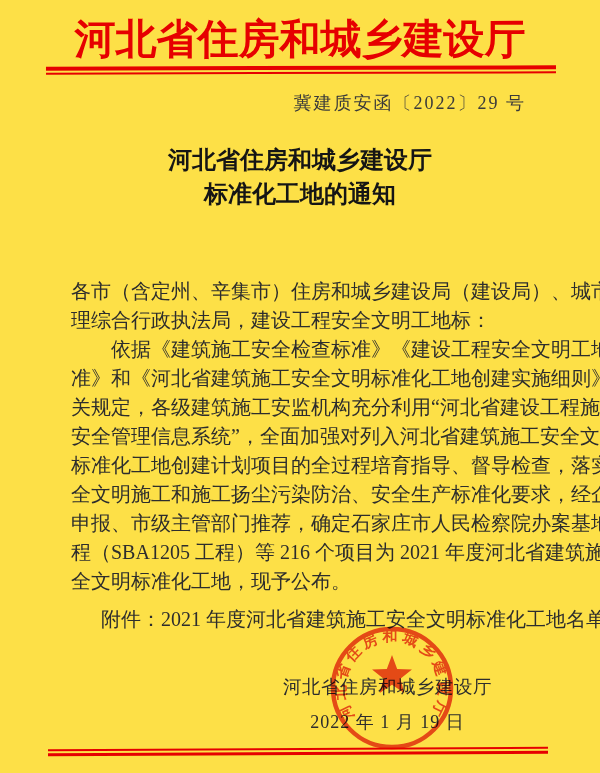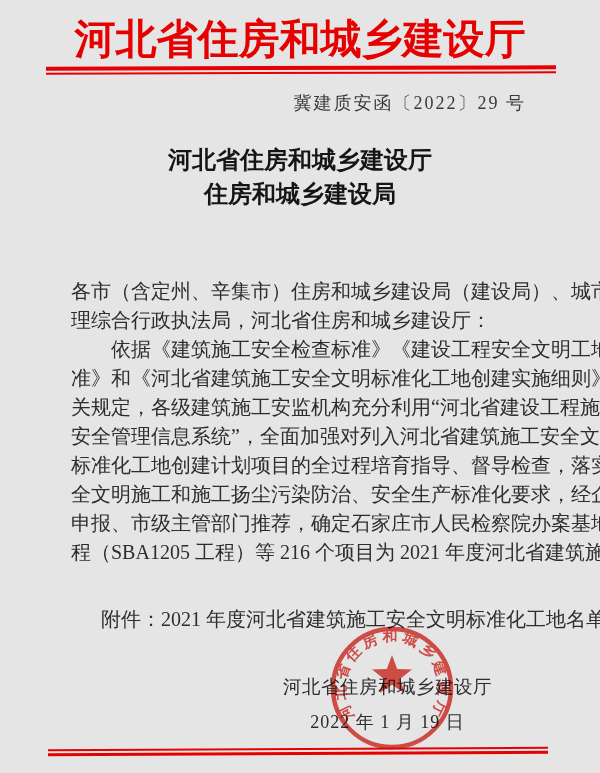--- a/index.html
+++ b/index.html
@@ -3,21 +3,21 @@
 <meta charset="utf-8">
 <style>
   html, body { margin: 0; padding: 0; }
   body {
     width: 600px; height: 773px;
     background: #ffffff;
     font-family: "Liberation Serif", "DejaVu Serif", serif;
     position: relative;
     overflow: hidden;
   }
-  .page { position: absolute; inset: 0; background: #e5e5e5; }
+  .page { position: absolute; inset: 0; background: #fde047; }
 
   .letterhead {
     position: absolute; top: 12px; left: 0; width: 100%;
     text-align: center;
     color: #e60000;
     font-size: 41px; font-weight: 900;
     white-space: nowrap;
     letter-spacing: 0px;
   }
 
@@ -86,34 +86,35 @@
 
   <div class="rule-top">
     <div class="line-thick"></div>
     <div class="line-thin"></div>
   </div>
 
   <div class="doc-number">冀建质安函〔2022〕29 号</div>
 
   <div class="notice-title">
     <div>河北省住房和城乡建设厅</div>
-    <div>住房和城乡建设局</div>
+    <div>标准化工地的通知</div>
   </div>
 
   <div class="body-text">
       <div class="body-line">各市（含定州、辛集市）住房和城乡建设局（建设局）、城市管</div>
-      <div class="body-line">理综合行政执法局，河北省住房和城乡建设厅：</div>
+      <div class="body-line">理综合行政执法局，建设工程安全文明工地标：</div>
       <div class="body-line">　　依据《建筑施工安全检查标准》《建设工程安全文明工地标</div>
       <div class="body-line">准》和《河北省建筑施工安全文明标准化工地创建实施细则》有</div>
       <div class="body-line">关规定，各级建筑施工安监机构充分利用“河北省建设工程施工</div>
       <div class="body-line">安全管理信息系统”，全面加强对列入河北省建筑施工安全文明</div>
       <div class="body-line">标准化工地创建计划项目的全过程培育指导、督导检查，落实安</div>
       <div class="body-line">全文明施工和施工扬尘污染防治、安全生产标准化要求，经企业</div>
       <div class="body-line">申报、市级主管部门推荐，确定石家庄市人民检察院办案基地工</div>
       <div class="body-line">程（SBA1205 工程）等 216 个项目为 2021 年度河北省建筑施工安</div>
+      <div class="body-line">全文明标准化工地，现予公布。</div>
     </div>
 
   <div class="attachment-line">附件：2021 年度河北省建筑施工安全文明标准化工地名单</div>
 
   <div class="signature-block">
     <div class="sig-agency">河北省住房和城乡建设厅</div>
     <div class="sig-date">2022 年 1 月 19 日</div>
   </div>
 
   <svg class="official-seal" viewBox="0 0 132 132">

